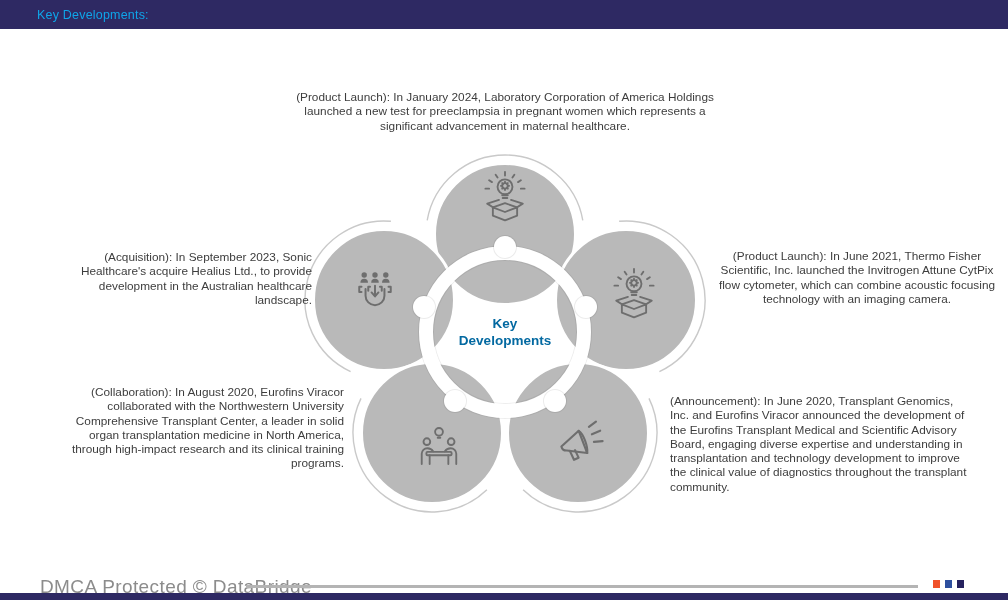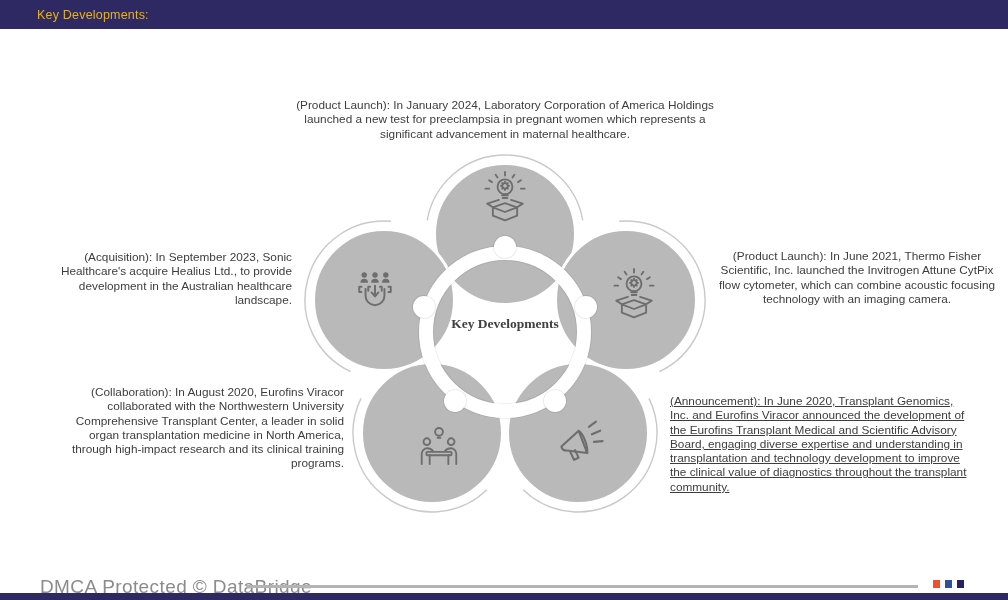--- a/index.html
+++ b/index.html
@@ -2,30 +2,30 @@
 <html><head>
 <meta charset="utf-8">
 <style>
   html,body{margin:0;padding:0;background:#ffffff;}
   body{font-family:"Liberation Sans", sans-serif;}
   .stage{position:relative;width:1008px;height:600px;background:#ffffff;overflow:hidden;}
 
   
   .topbar{position:absolute;left:0;top:0;width:1008px;height:29px;background:#2e2963;
           display:flex;align-items:center;box-sizing:border-box;padding-left:37px;}
-  .topbar-title{color:#eab308;font-size:12.5px;letter-spacing:.2px;}
+  .topbar-title{color:#0ea5e9;font-size:12.5px;letter-spacing:.2px;}
   .bottombar{position:absolute;left:0;top:593px;width:1008px;height:7px;background:#2e2963;}
 
   
   .tb{position:absolute;font-size:11.8px;line-height:14.3px;color:#3d3d3d;}
-  .tb-top{left:280px;top:90px;width:450px;text-align:center;margin-top:8px;}
-  .tb-left{left:34px;top:250px;width:258px;text-align:right;}
+  .tb-top{left:280px;top:90px;width:450px;text-align:center;}
+  .tb-left{left:54px;top:250px;width:258px;text-align:right;}
   .tb-right{left:711px;top:249px;width:292px;text-align:center;}
   .tb-bl{left:52px;top:385px;width:292px;text-align:right;}
-  .tb-br{left:670px;top:394px;width:298px;text-align:left;text-decoration:underline;}
+  .tb-br{left:670px;top:394px;width:298px;text-align:left;}
 
   
   .arcs{position:absolute;left:0;top:0;}
 
   
   .circle{position:absolute;width:144px;height:144px;border-radius:50%;
           background:#b9b9b9;border:3px solid #ffffff;box-sizing:border-box;}
   .c-top{left:433px;top:162px;}
   .c-left{left:312px;top:228px;}
   .c-right{left:554px;top:228px;}
@@ -44,21 +44,21 @@
         border:14px solid #ffffff;box-sizing:border-box;
         box-shadow:0 0 0 1px rgba(0,0,0,0.07), inset 0 0 0 1px rgba(0,0,0,0.07);}
   .dot{position:absolute;width:22px;height:22px;border-radius:50%;background:#ffffff;
        box-shadow:0 0 0 1px rgba(0,0,0,0.08);}
   .d-top{left:494px;top:236px;}
   .d-ul{left:413px;top:296px;}
   .d-ur{left:575px;top:296px;}
   .d-ll{left:444px;top:390px;}
   .d-lr{left:544px;top:390px;}
   .center-label{position:absolute;left:450px;top:316px;width:110px;text-align:center;
-                font-weight:bold;font-size:13.5px;line-height:1.25;color:#404040;font-family:Liberation Serif, serif;}
+                font-weight:bold;font-size:13.5px;line-height:1.25;color:#0369a1;}
 
   
   .dmca{position:absolute;left:40px;top:576px;font-size:19px;color:#8c8c8c;letter-spacing:.4px;}
   .fline{position:absolute;left:246px;top:585px;width:672px;height:3px;background:#b4b4b4;}
   .sq{position:absolute;top:580px;width:7px;height:8px;}
   .sq1{left:933px;background:#f0512a;}
   .sq2{left:945px;background:#2d4f9e;}
   .sq3{left:957px;background:#26225f;}
 </style>
 </head>

